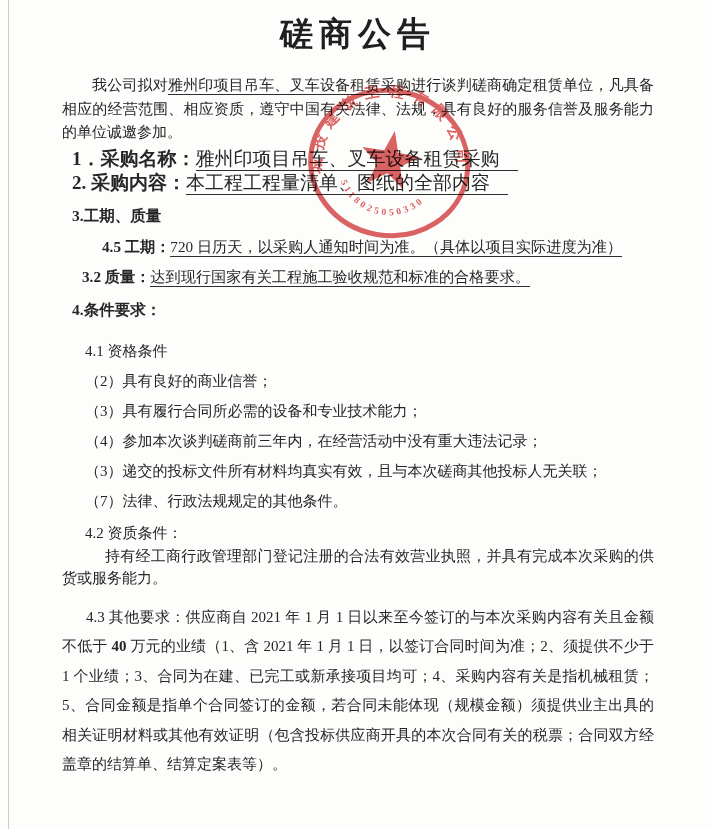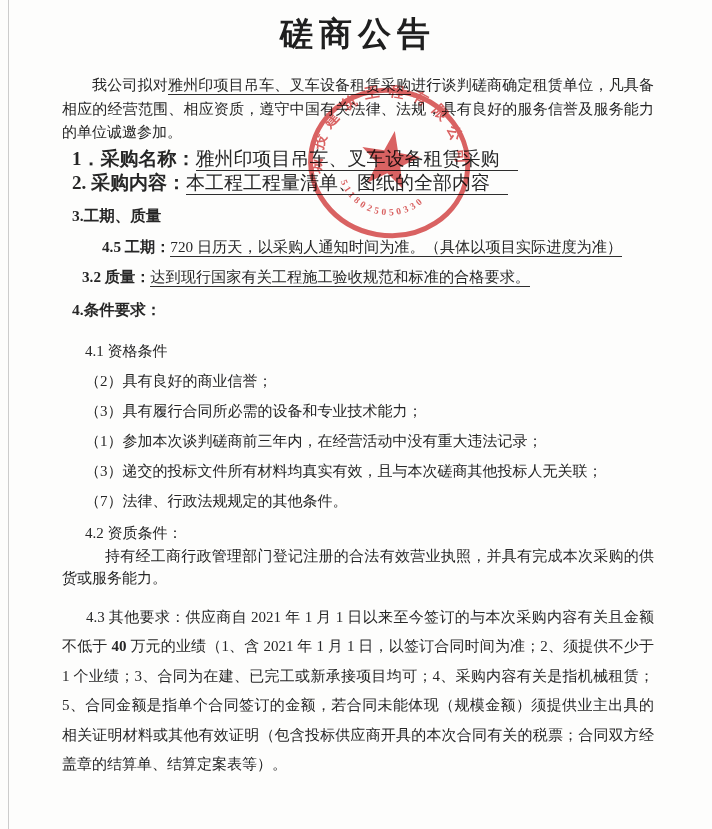--- a/index.html
+++ b/index.html
@@ -78,21 +78,21 @@
     <div class="sub3"><span class="b">4.5 工期：</span><span class="ul">720 日历天，以采购人通知时间为准。（具体以项目实际进度为准）</span></div>
 
     <div class="sub3"><span class="b">3.2 质量：</span><span class="ul">达到现行国家有关工程施工验收规范和标准的合格要求。</span></div>
 
     <div class="sec-heading b">4.条件要求：</div>
 
     <div class="sub41">4.1 资格条件</div>
 
     <div class="cond">（2）具有良好的商业信誉；</div>
     <div class="cond">（3）具有履行合同所必需的设备和专业技术能力；</div>
-    <div class="cond">（1）参加本次谈判磋商前三年内，在经营活动中没有重大违法记录；</div>
+    <div class="cond">（4）参加本次谈判磋商前三年内，在经营活动中没有重大违法记录；</div>
     <div class="cond">（3）递交的投标文件所有材料均真实有效，且与本次磋商其他投标人无关联；</div>
     <div class="cond">（7）法律、行政法规规定的其他条件。</div>
 
     <div class="sub42">4.2 资质条件：</div>
     <p class="sub42-body">持有经工商行政管理部门登记注册的合法有效营业执照，并具有完成本次采购的供货或服务能力。</p>
 
     <p class="sub43"><span>4.3 其他要求：</span><span>供应商自 2021 年 1 月 1 日以来至今签订的与本次采购内容有关且金额不低于 </span><span class="b">40</span><span> 万元的业绩（1、含 2021 年 1 月 1 日，以签订合同时间为准；2、须提供不少于 1 个业绩；3、合同为在建、已完工或新承接项目均可；4、采购内容有关是指机械租赁；5、合同金额是指单个合同签订的金额，若合同未能体现（规模金额）须提供业主出具的相关证明材料或其他有效证明（包含投标供应商开具的本次合同有关的税票；合同双方经盖章的结算单、结算定案表等）。</span></p>
 
   </div>
 

